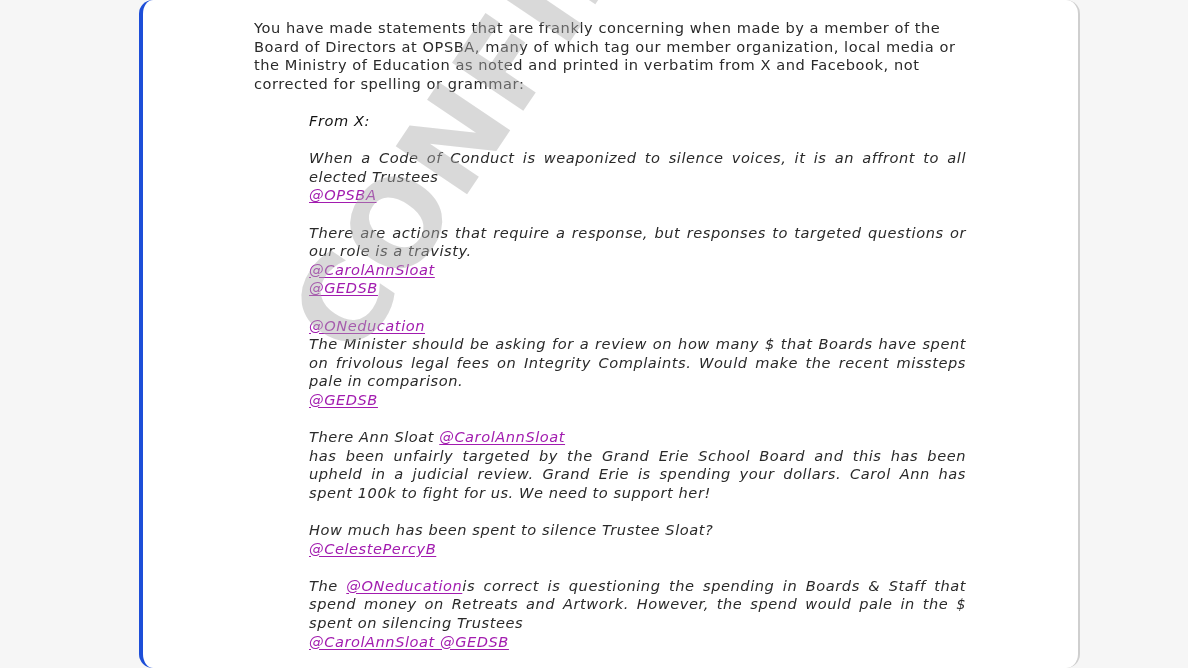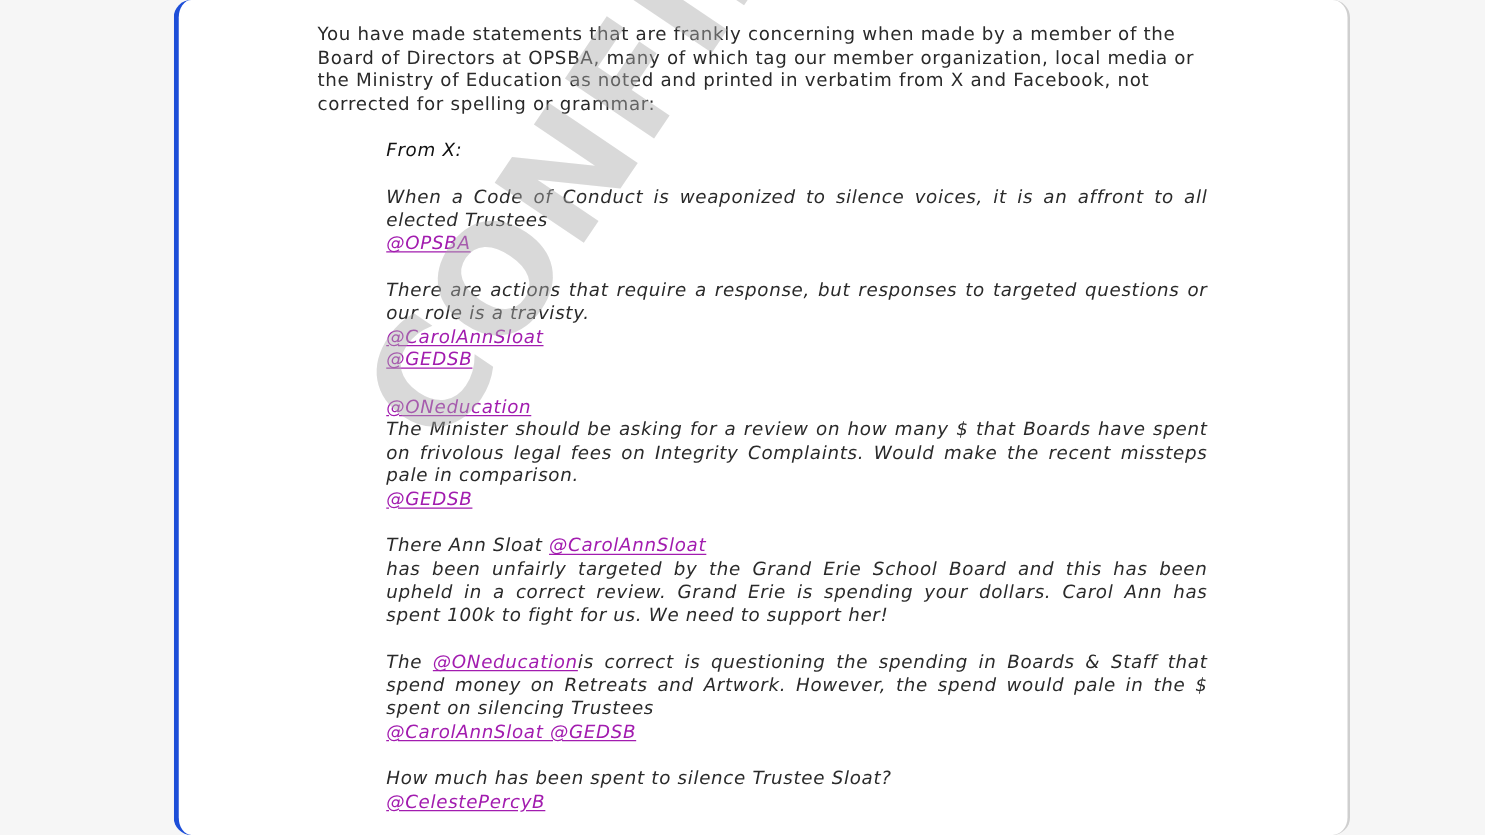--- a/index.html
+++ b/index.html
@@ -67,31 +67,31 @@
       <div class="quote">
         <a class="link tag-line">@ONeducation</a>
         <p>The Minister should be asking for a review on how many $ that Boards have spent on frivolous legal fees on Integrity Complaints. Would make the recent missteps pale in comparison.</p>
         <a class="link tag-line">@GEDSB</a>
       </div>
 
       <div class="quote">
         <div>
           <span>There Ann Sloat </span><a class="link">@CarolAnnSloat</a>
         </div>
-        <p>has been unfairly targeted by the Grand Erie School Board and this has been upheld in a correct review. Grand Erie is spending your dollars. Carol Ann has spent 100k to fight for us. We need to support her!</p>
+        <p>has been unfairly targeted by the Grand Erie School Board and this has been upheld in a judicial review. Grand Erie is spending your dollars. Carol Ann has spent 100k to fight for us. We need to support her!</p>
+      </div>
+
+      <div class="quote">
+        <p>How much has been spent to silence Trustee Sloat?</p>
+        <a class="link tag-line">@CelestePercyB</a>
       </div>
 
       <div class="quote">
         <p>
           <span>The </span><a class="link">@ONeducation</a><span>is correct is questioning the spending in Boards &amp; Staff that spend money on Retreats and Artwork. However, the spend would pale in the $ spent on silencing Trustees</span>
         </p>
         <a class="link tag-line">@CarolAnnSloat @GEDSB</a>
       </div>
-
-      <div class="quote">
-        <p>How much has been spent to silence Trustee Sloat?</p>
-        <a class="link tag-line">@CelestePercyB</a>
-      </div>
     </div>
   </div>
 
   <div class="watermark">CONFIDENTIAL</div>
 </div>
 
 </body></html>

